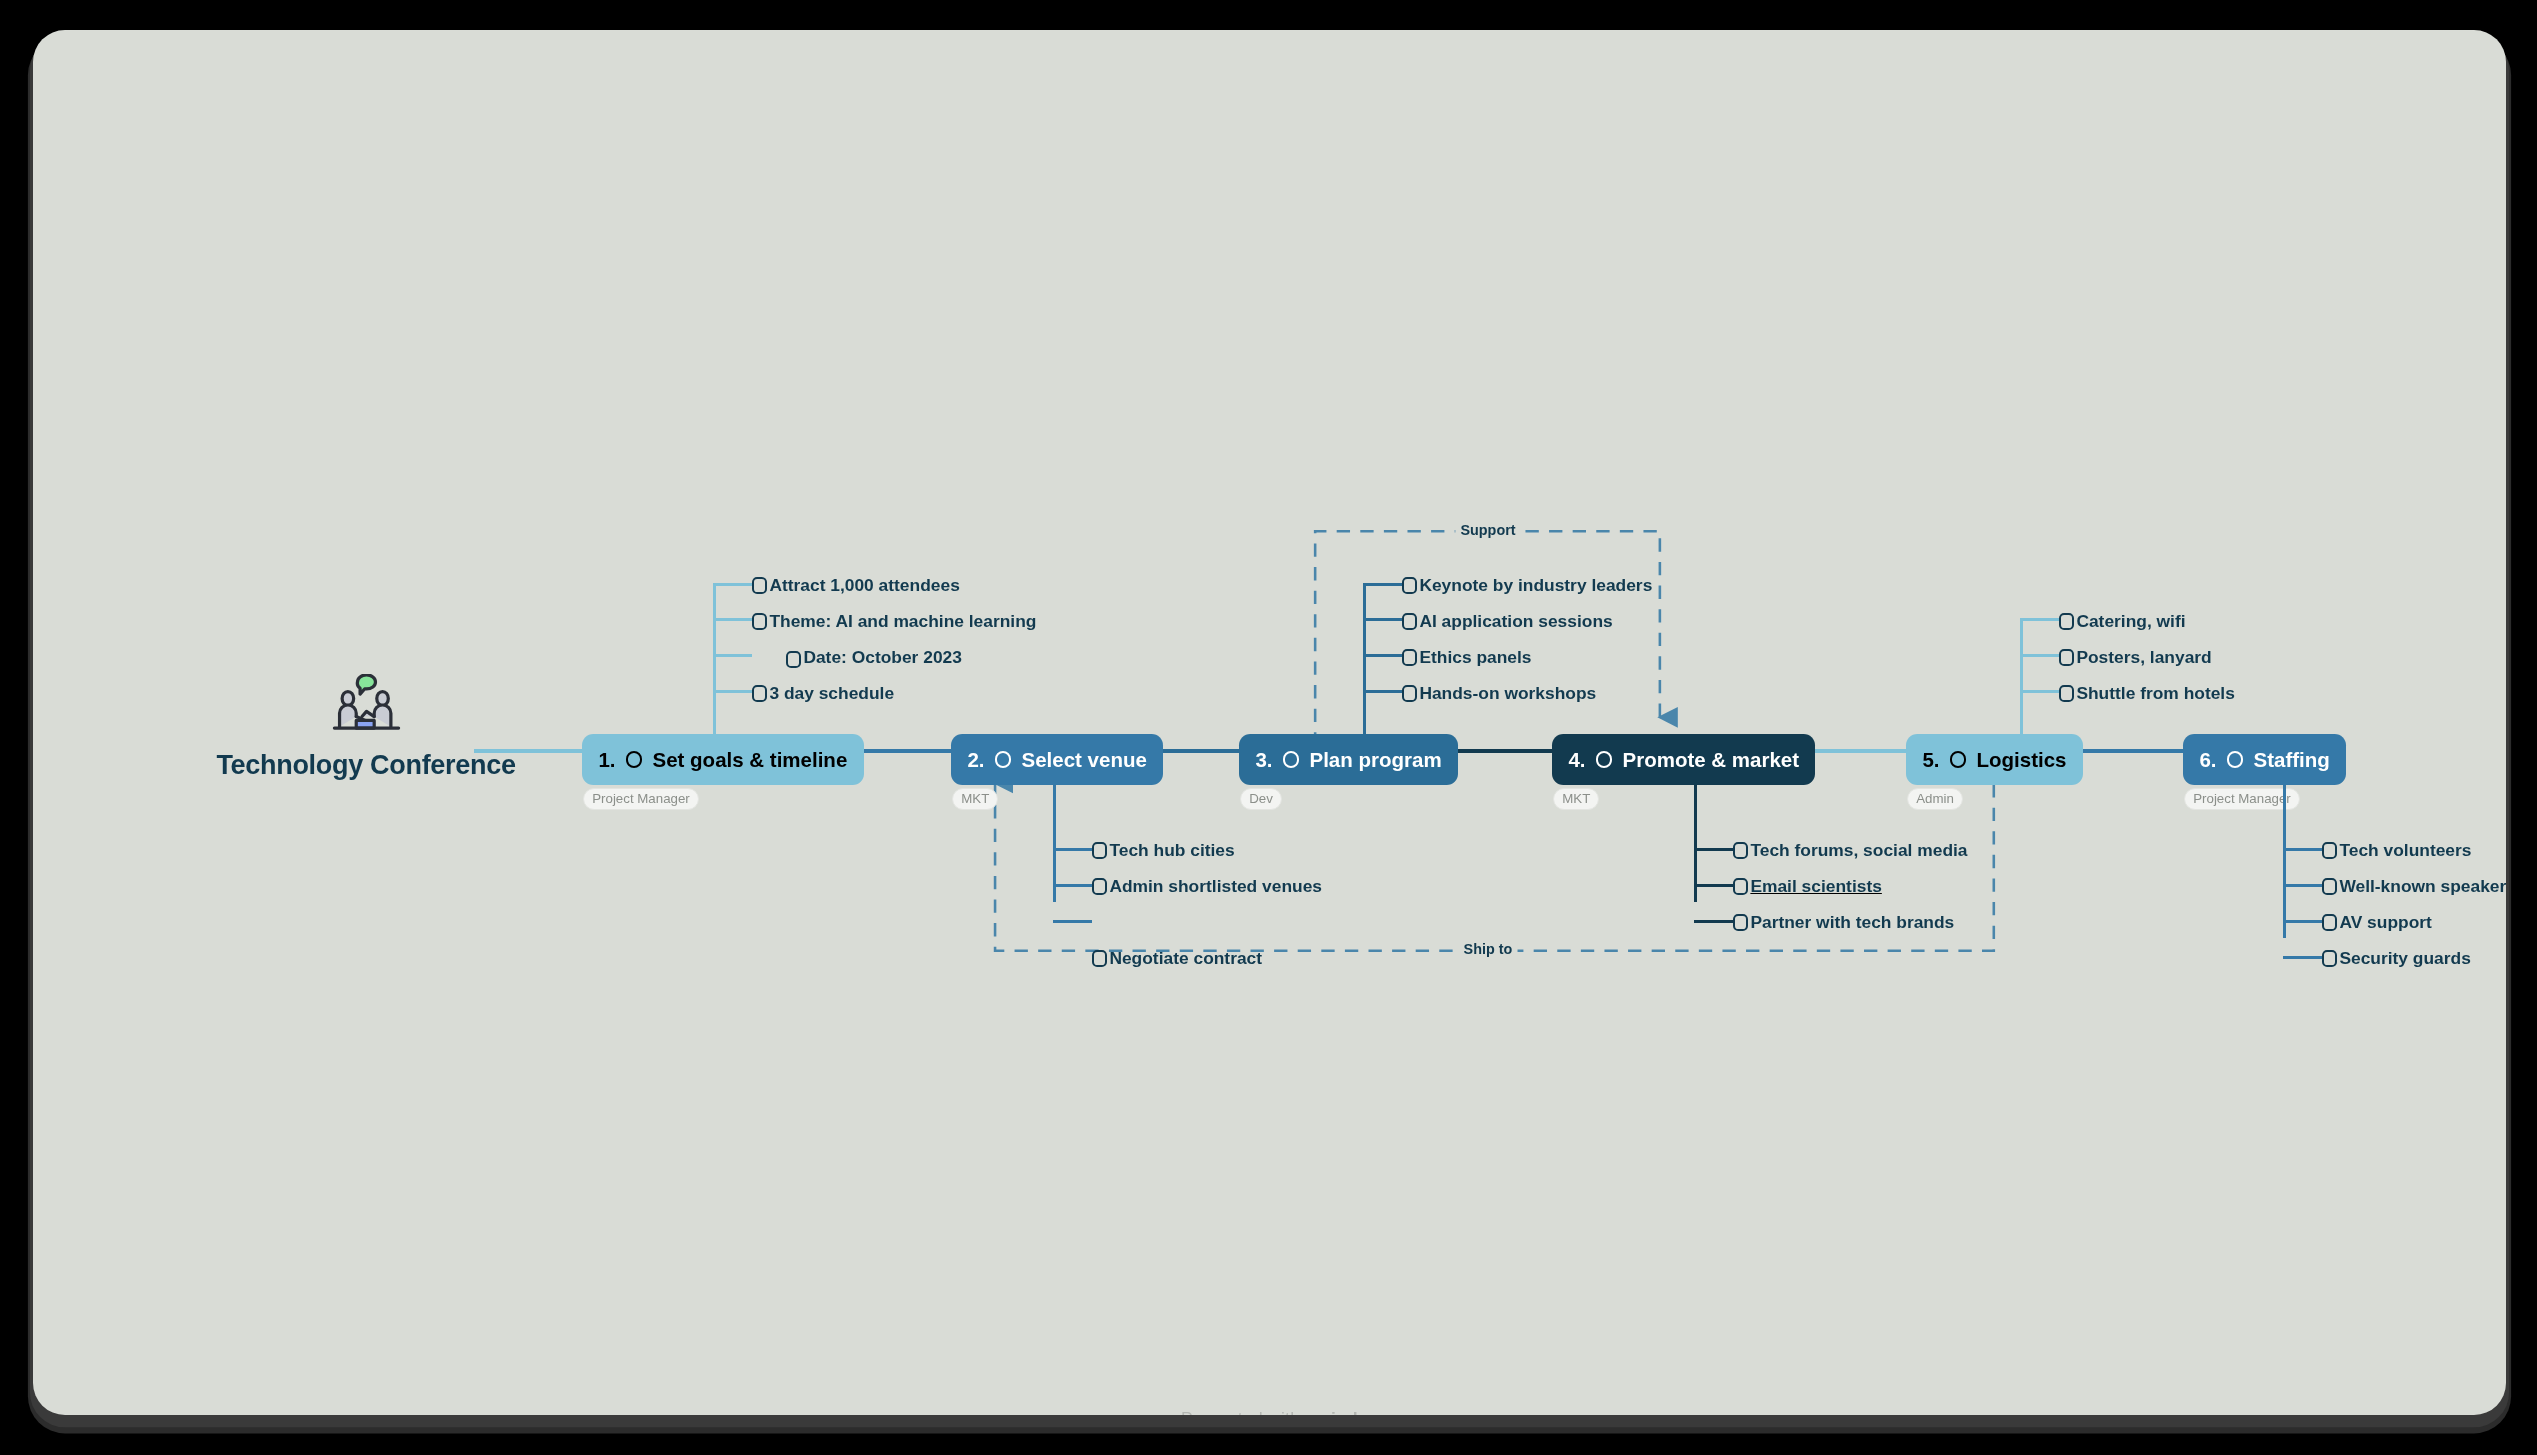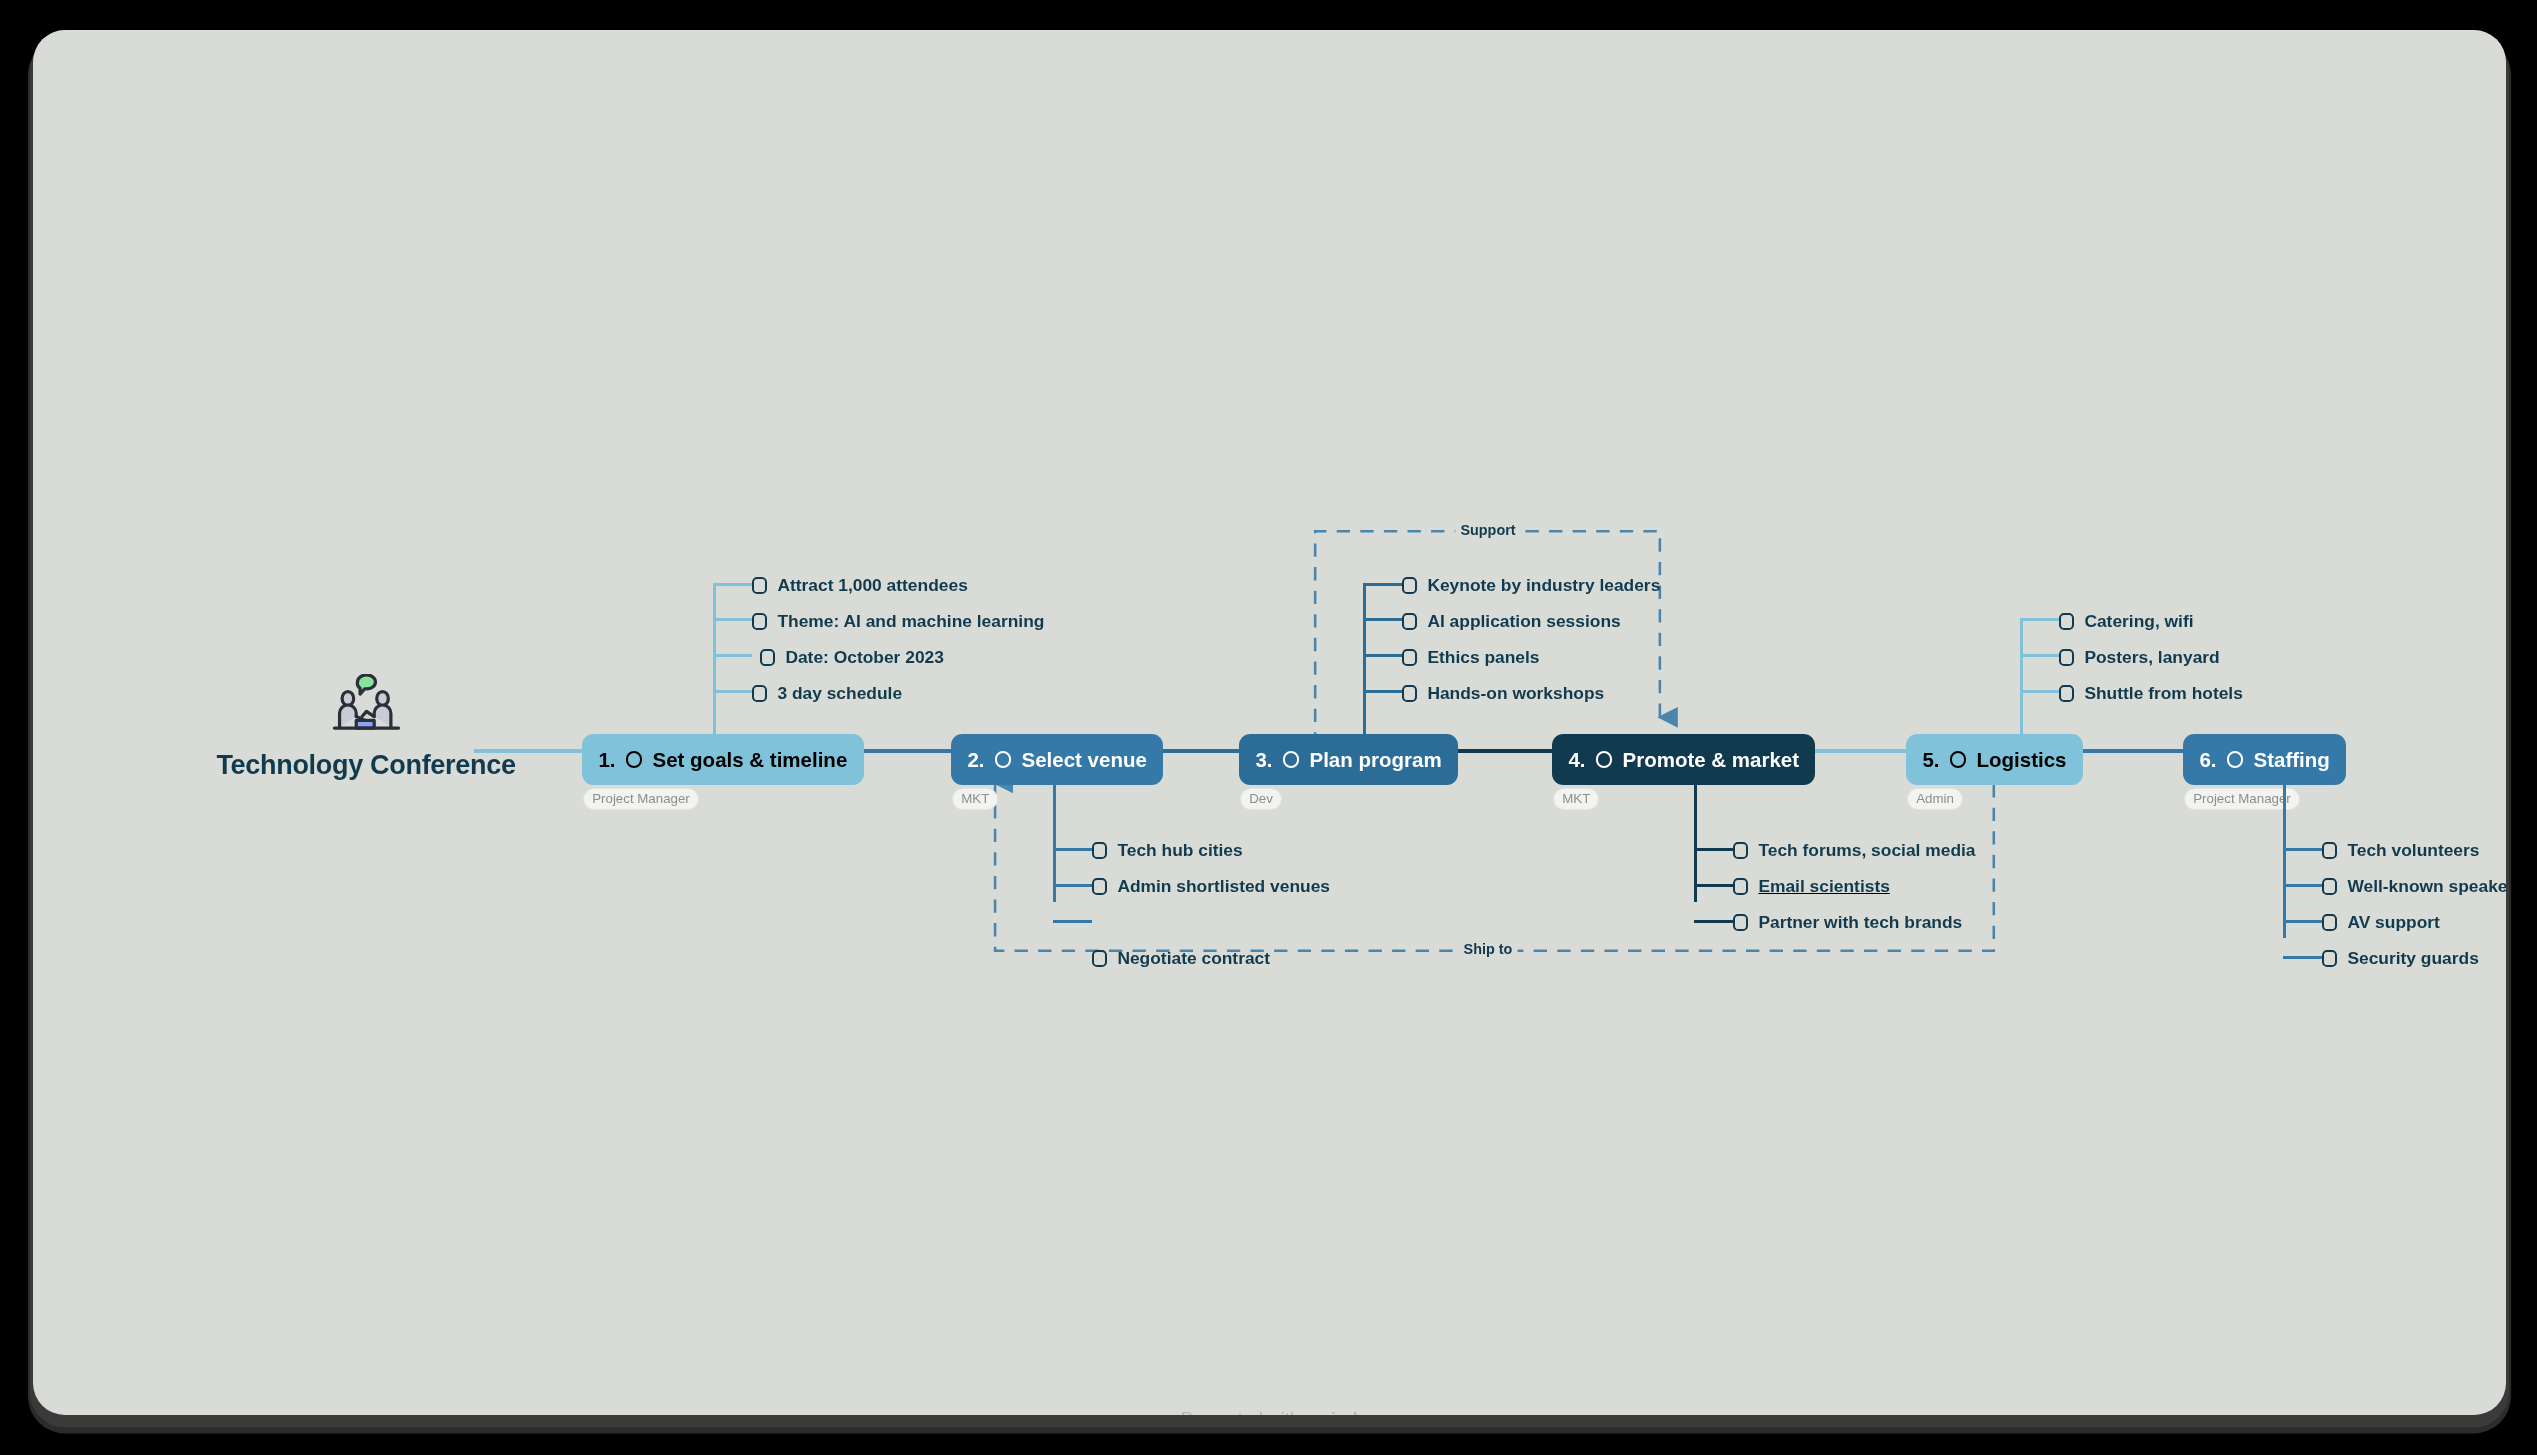--- a/index.html
+++ b/index.html
@@ -80,21 +80,21 @@
   }
 
   
   .subgroup { position: absolute; }
   .sub-trunk { position: absolute; width: 3.1px; }
   .sub-branch { position: absolute; height: 3.1px; }
   .sub-item {
     position: absolute;
     display: flex;
     align-items: center;
-    gap: 10px;
+    gap: 2px;
     white-space: nowrap;
   }
   .sub-check {
     width: 15.4px; height: 17.4px;
     border: 2.6px solid #123a4f;
     border-radius: 5.1px;
     flex: 0 0 auto;
   }
   .sub-label {
     font-size: 17.4px;
@@ -190,21 +190,21 @@
       <div class="sub-branch" style="left:680px; top:660px; width:39px; background:#7fc2d9;"></div>
 
       <div class="sub-item" style="left:719px; top:545px;">
         <span class="sub-check"></span>
         <span class="sub-label">Attract 1,000 attendees</span>
       </div>
       <div class="sub-item" style="left:719px; top:581px;">
         <span class="sub-check"></span>
         <span class="sub-label">Theme: AI and machine learning</span>
       </div>
-      <div class="sub-item" style="left:727px; top:617px;">
+      <div class="sub-item" style="left:753px; top:617px;align-items:flex-end;">
         <span class="sub-check"></span>
         <span class="sub-label">Date: October 2023</span>
       </div>
       <div class="sub-item" style="left:719px; top:653px;">
         <span class="sub-check"></span>
         <span class="sub-label">3 day schedule</span>
       </div>
     </div>
 
     <div class="main-node" style="left:918px; top:704px; background:#3579a8; color:#ffffff;">

